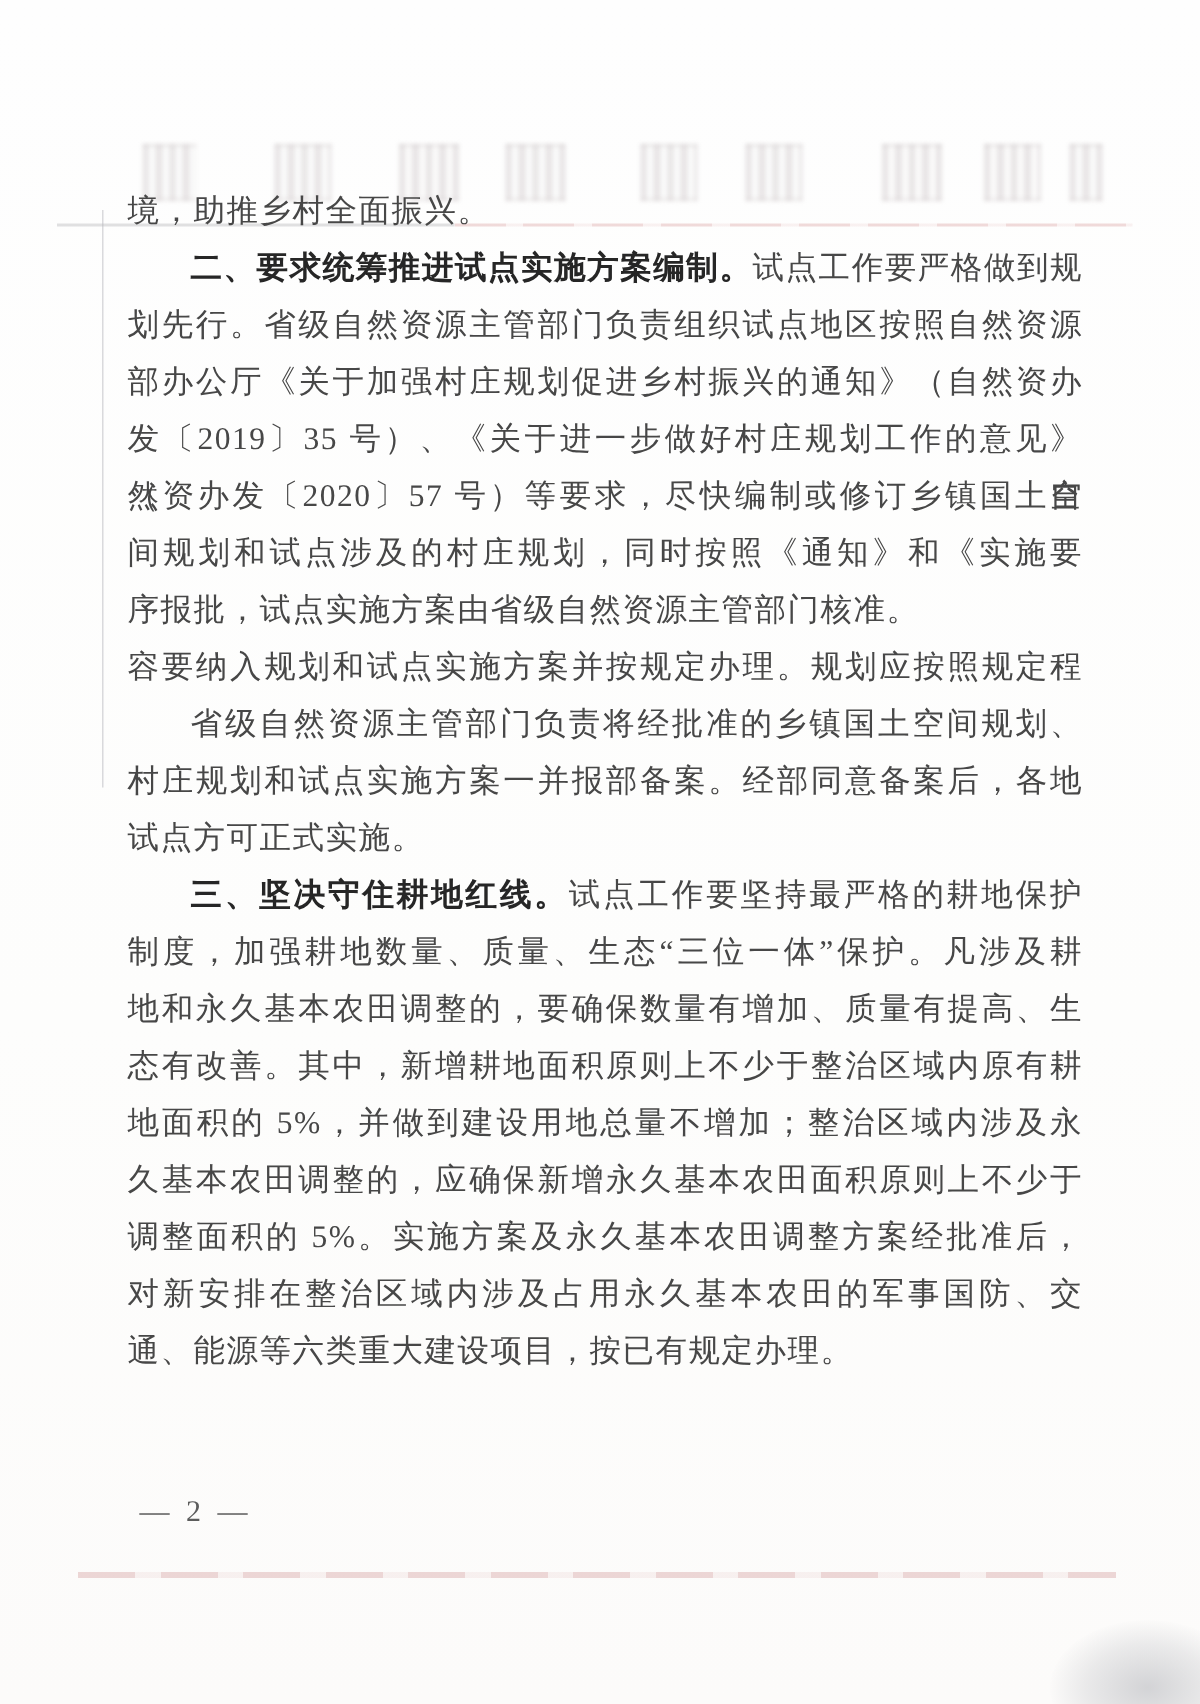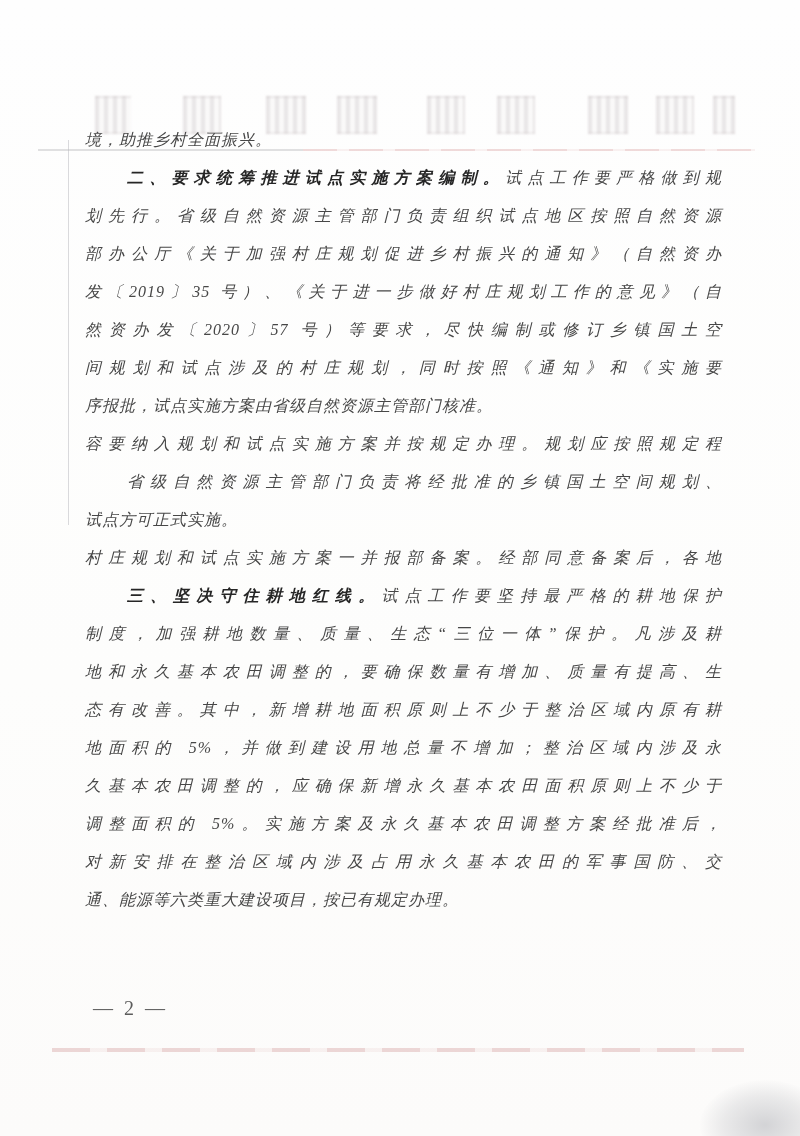--- a/index.html
+++ b/index.html
@@ -36,22 +36,22 @@
   }
   
   .corner-shadow{
     position:absolute;right:-30px;bottom:-34px;width:130px;height:90px;border-radius:50%;
     background:radial-gradient(ellipse at center,rgba(170,172,178,.5) 0%,rgba(170,172,178,.22) 45%,rgba(170,172,178,0) 72%);
   }
 
   
   .text-block{position:absolute;left:85px;top:121px;width:637px;}
   .line{
-    height:38px;line-height:38px;font-size:16px;color:#474747;
-    letter-spacing:1px;white-space:normal;font-style:italic;
+    height:38px;line-height:38px;font-size:21px;color:#474747;
+    letter-spacing:1px;white-space:normal;
   }
   .line.justify{text-align:justify;text-align-last:justify;}
   .line.indent{padding-left:42px;}
   .line .bold{font-weight:700;color:#262626;}
 
   .page-number{
     position:absolute;left:93px;top:995px;font-size:20px;color:#5c5c5c;
     letter-spacing:3px;line-height:26px;
   }
 </style>
@@ -80,22 +80,22 @@
       <div class="line"><span>境，助推乡村全面振兴。</span></div>
       <div class="line justify indent"><span class="bold">二、要求统筹推进试点实施方案编制。</span><span>试点工作要严格做到规</span></div>
       <div class="line justify"><span>划先行。省级自然资源主管部门负责组织试点地区按照自然资源</span></div>
       <div class="line justify"><span>部办公厅《关于加强村庄规划促进乡村振兴的通知》（自然资办</span></div>
       <div class="line justify"><span>发〔2019〕35 号）、《关于进一步做好村庄规划工作的意见》（自</span></div>
       <div class="line justify"><span>然资办发〔2020〕57 号）等要求，尽快编制或修订乡镇国土空</span></div>
       <div class="line justify"><span>间规划和试点涉及的村庄规划，同时按照《通知》和《实施要</span></div>
       <div class="line"><span>序报批，试点实施方案由省级自然资源主管部门核准。</span></div>
       <div class="line justify"><span>容要纳入规划和试点实施方案并按规定办理。规划应按照规定程</span></div>
       <div class="line justify indent"><span>省级自然资源主管部门负责将经批准的乡镇国土空间规划、</span></div>
+      <div class="line justify"><span>村庄规划和试点实施方案一并报部备案。经部同意备案后，各地</span></div>
       <div class="line"><span>试点方可正式实施。</span></div>
-      <div class="line justify"><span>村庄规划和试点实施方案一并报部备案。经部同意备案后，各地</span></div>
       <div class="line justify indent"><span class="bold">三、坚决守住耕地红线。</span><span>试点工作要坚持最严格的耕地保护</span></div>
       <div class="line justify"><span>制度，加强耕地数量、质量、生态“三位一体”保护。凡涉及耕</span></div>
       <div class="line justify"><span>地和永久基本农田调整的，要确保数量有增加、质量有提高、生</span></div>
       <div class="line justify"><span>态有改善。其中，新增耕地面积原则上不少于整治区域内原有耕</span></div>
       <div class="line justify"><span>地面积的 5%，并做到建设用地总量不增加；整治区域内涉及永</span></div>
       <div class="line justify"><span>久基本农田调整的，应确保新增永久基本农田面积原则上不少于</span></div>
       <div class="line justify"><span>调整面积的 5%。实施方案及永久基本农田调整方案经批准后，</span></div>
       <div class="line justify"><span>对新安排在整治区域内涉及占用永久基本农田的军事国防、交</span></div>
       <div class="line"><span>通、能源等六类重大建设项目，按已有规定办理。</span></div>
     </div>

